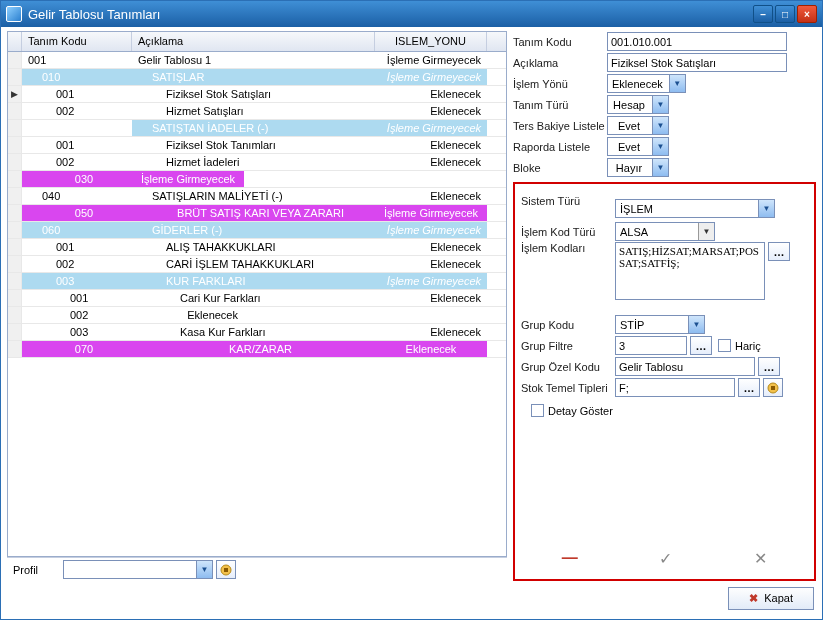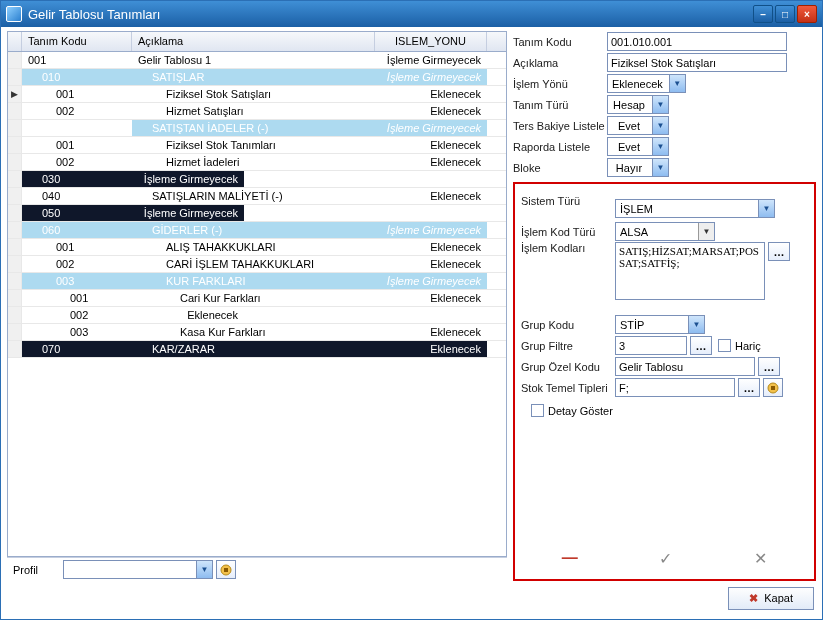--- a/index.html
+++ b/index.html
@@ -76,21 +76,21 @@
     display:flex;
     height:17px;
     line-height:17px;
     border-bottom:1px solid #e8e8e8;
   }
   .row .handle { width:14px; border-right:1px solid #e8e8e8; text-align:center; background:#f0f0f0; color:#333; font-size:9px;}
   .row .cell { padding:0 6px; overflow:hidden; white-space:nowrap;}
   .row.normal .cell { color:#000;}
   .row.blue .cell { background:#addaf0; color:#fff;}
   .row.blue .col-islem { font-style:italic;}
-  .row.orange .cell { background:#0f172a; color:#fff;}
+  .row.orange .cell { background:#d946ef; color:#fff;text-align:center;}
   .row .col-islem { text-align:right;}
   .rightpane {
     flex:1;
     padding-left:6px;
     display:flex;
     flex-direction:column;
   }
   .formrow { display:flex; align-items:center; height:21px; margin-bottom:0px;}
   .formrow .label { width:94px; color:#202020;}
   input[type=text], .combo {
@@ -239,20 +239,21 @@
           </div>
           <div class="row normal">
             <div class="handle"></div>
             <div class="cell col-kod" style="padding-left: 20px;">040</div>
             <div class="cell col-aciklama" style="padding-left: 20px;">SATIŞLARIN MALİYETİ (-)</div>
             <div class="cell col-islem">Eklenecek</div>
           </div>
           <div class="row orange">
             <div class="handle"></div>
             <div class="cell col-kod" style="padding-left: 20px;">050</div>
+            <div class="cell col-aciklama" style="padding-left: 20px;">BRÜT SATIŞ KARI VEYA ZARARI</div>
             <div class="cell col-islem">İşleme Girmeyecek</div>
           </div>
           <div class="row blue">
             <div class="handle"></div>
             <div class="cell col-kod" style="padding-left: 20px;">060</div>
             <div class="cell col-aciklama" style="padding-left: 20px;">GİDERLER (-)</div>
             <div class="cell col-islem">İşleme Girmeyecek</div>
           </div>
           <div class="row normal">
             <div class="handle"></div>

